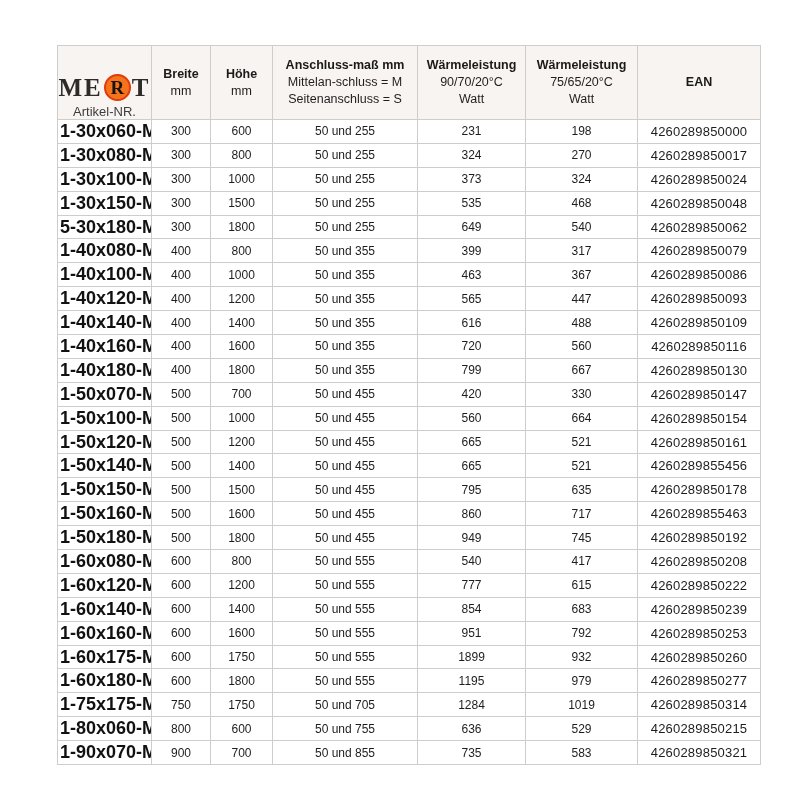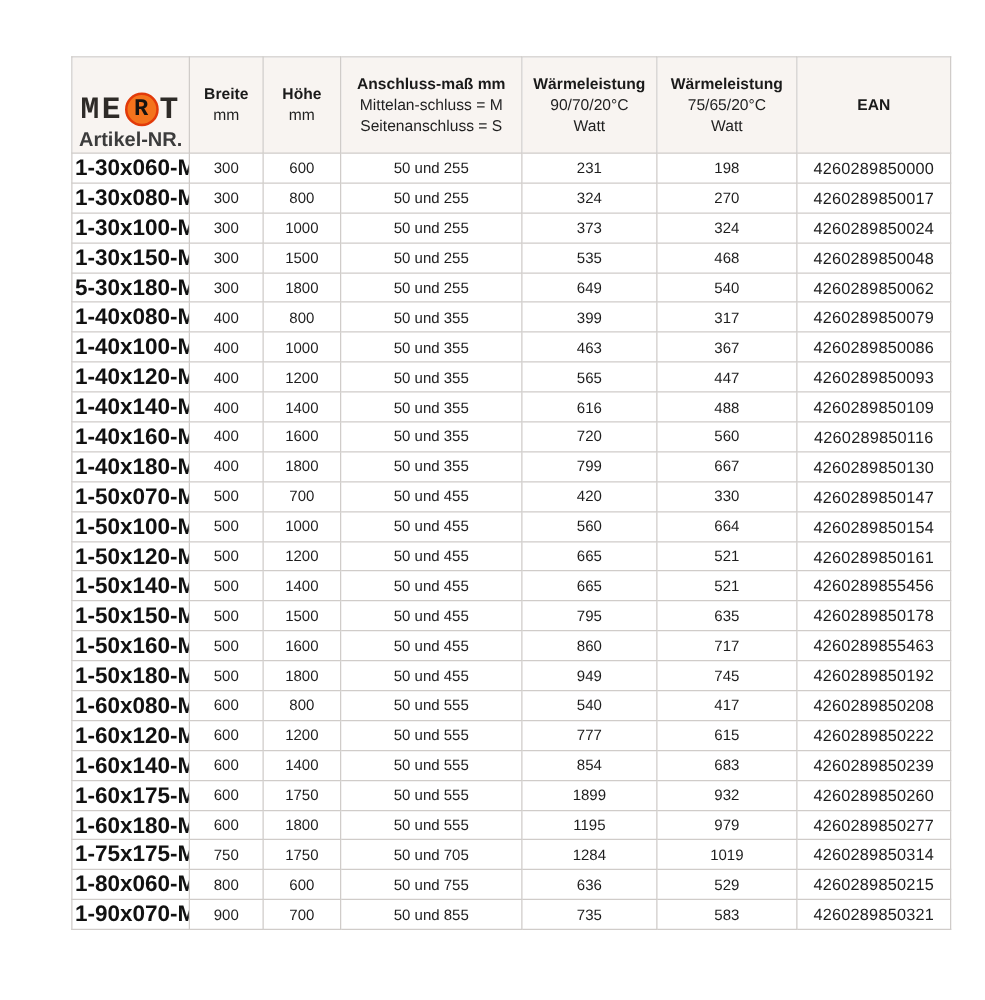--- a/index.html
+++ b/index.html
@@ -72,21 +72,21 @@
   .logo-block {
     display: flex;
     flex-direction: column;
     align-items: center;
     justify-content: center;
   }
   .logo-row {
     display: flex;
     align-items: center;
     justify-content: center;
-    font-family: Liberation Mono, monospace;
+    font-family: Liberation Serif, serif;
     font-weight: bold;
     font-size: 25px;
     color: #2e2b28;
     letter-spacing: 2px;
     line-height: 27px;
     margin-top: 28px;
   }
   .logo-circle {
     width: 27px;
     height: 27px;
@@ -96,23 +96,23 @@
     border: 2px solid #e23a0a;
     display: flex;
     align-items: center;
     justify-content: center;
     font-size: 19px;
     letter-spacing: 0;
     color: #161310;
     margin: 0 1px;
   }
   .artikel-label {
-    font-size: 16px;
+    font-size: 13px;
     color: #3c3c3c;
-    font-weight: bold;
+    font-weight: normal;
     margin-top: 3px;
     font-family: "Liberation Sans", sans-serif;
   }
 </style>
 </head>
 <body>
 
 <div class="page">
   <div class="table-wrap">
     <table class="spec">
@@ -349,20 +349,29 @@
           <tr>
             <td class="artikel">1-60x140-M</td>
             <td>600</td>
             <td>1400</td>
             <td>50 und 555</td>
             <td>854</td>
             <td>683</td>
             <td class="ean">4260289850239</td>
           </tr>
           <tr>
+            <td class="artikel">1-60x160-M</td>
+            <td>600</td>
+            <td>1600</td>
+            <td>50 und 555</td>
+            <td>951</td>
+            <td>792</td>
+            <td class="ean">4260289850253</td>
+          </tr>
+          <tr>
             <td class="artikel">1-60x175-M</td>
             <td>600</td>
             <td>1750</td>
             <td>50 und 555</td>
             <td>1899</td>
             <td>932</td>
             <td class="ean">4260289850260</td>
           </tr>
           <tr>
             <td class="artikel">1-60x180-M</td>

